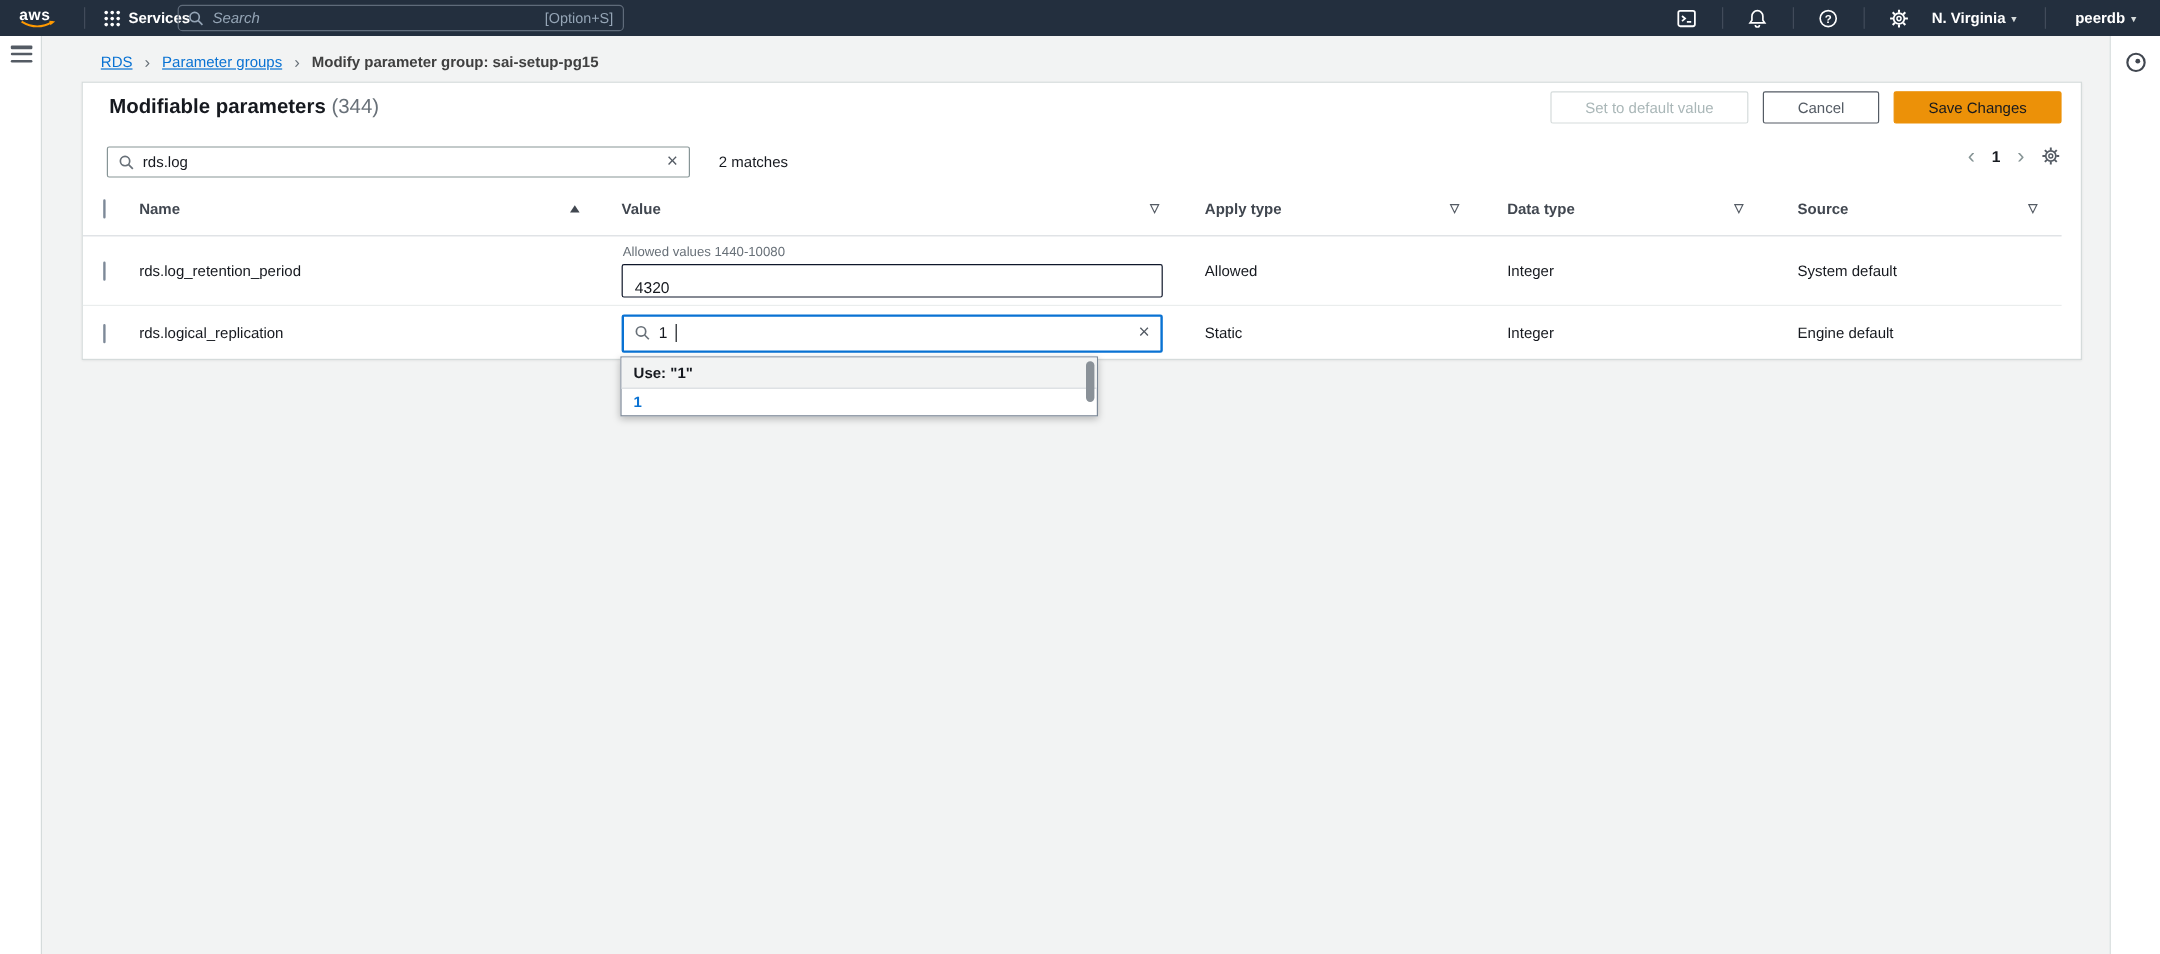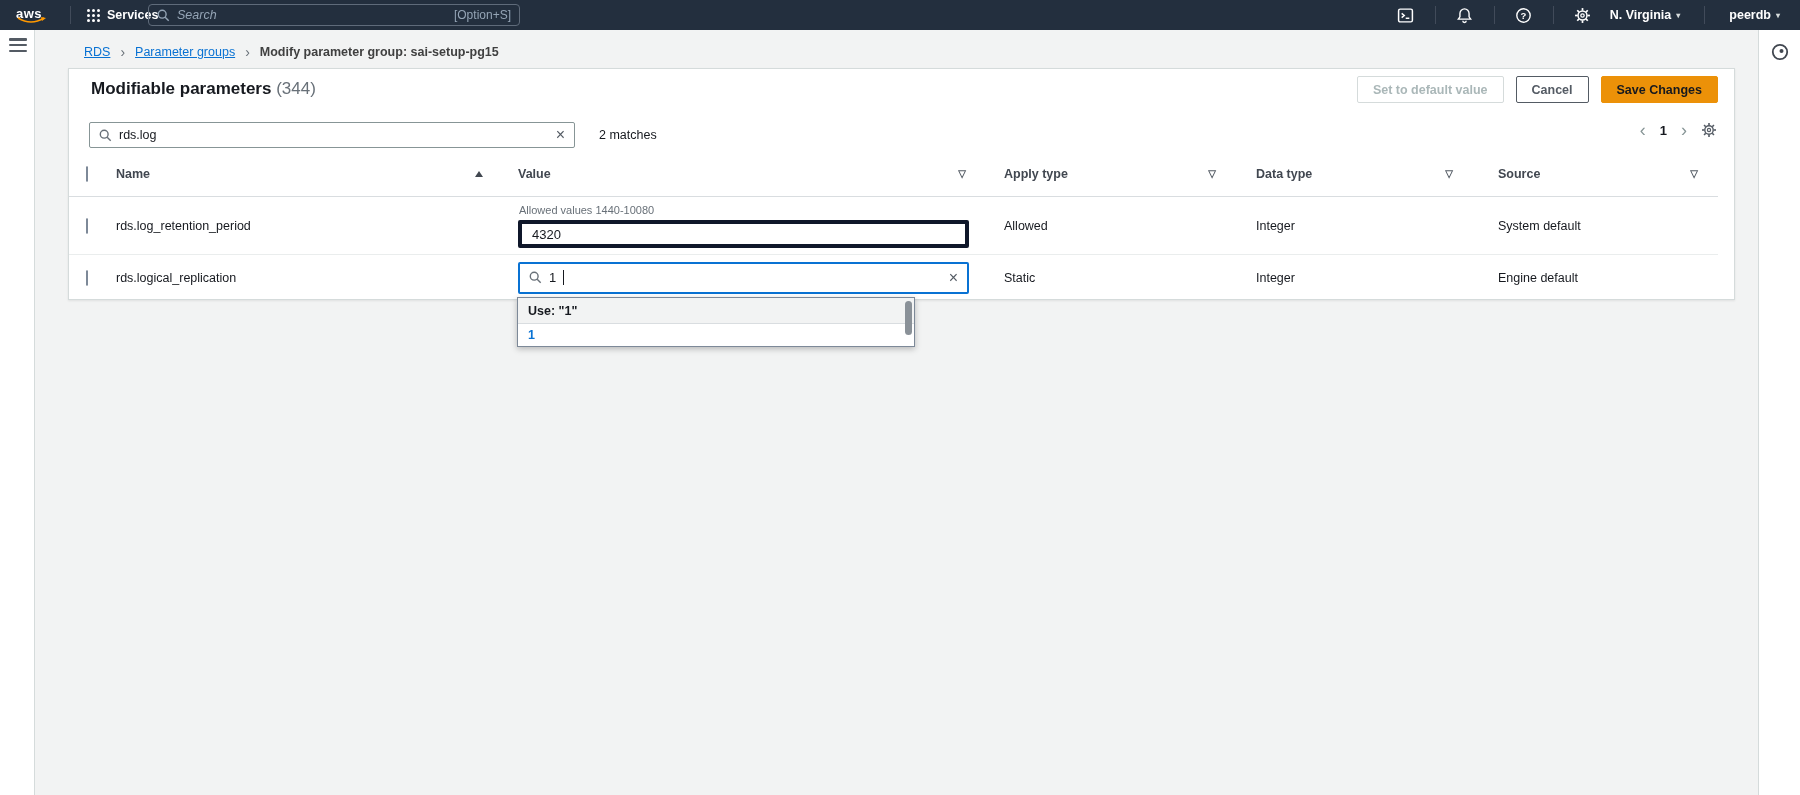--- a/index.html
+++ b/index.html
@@ -45,22 +45,22 @@
   .breadcrumb .sep { color:#687078; font-size:14px; }
   .breadcrumb .current { color:#404040; font-weight:700; }
 
   
   .card { position:absolute; left:68px; top:68px; width:1667px; height:232px; background:#fff;
           border:1px solid #d5dbdb; box-shadow:0 1px 2px rgba(0,0,0,0.08); }
   .card-head { position:absolute; left:0; top:0; right:0; height:46px; }
   .page-title { position:absolute; left:22px; top:10px; font-size:17px; font-weight:700; color:#16191f;text-align:right; }
   .page-title .count { font-weight:400; color:#687078; }
   .actions { position:absolute; right:16px; top:7px; display:flex; gap:12px; }
-  .btn { height:27px; padding:0 15px; font-family:"Liberation Sans",sans-serif; font-size:12.5px;
-         font-weight:700; border-radius:2px; background:#fff; border:1px solid #545b64; color:#545b64;
+  .btn { height:27px; padding:0 28px; font-family:"Liberation Sans",sans-serif; font-size:12.5px;
+         font-weight:400; border-radius:2px; background:#fff; border:1px solid #545b64; color:#545b64;
          cursor:pointer; }
   .btn.disabled { border-color:#d5dbdb; color:#aab7b8; cursor:default; }
   .btn.primary { background:#ec9108; border-color:#ec9108; color:#16191f; }
 
   
   .filter-input { position:absolute; left:20px; top:53px; width:486px; height:26px; background:#fff;
                   border:1px solid #879596; border-radius:2px; display:flex; align-items:center;
                   padding:0 9px; gap:7px; cursor:text; }
   .filter-input .val { flex:1; font-size:12.5px; color:#16191f; }
   .x-glyph { font-size:16px; color:#545b64; line-height:1; cursor:pointer; }
@@ -83,22 +83,22 @@
   .thead .c-data { display:flex; align-items:center; justify-content:space-between; padding-right:38px; }
   .thead .c-source { display:flex; align-items:center; justify-content:space-between; padding-right:20px; }
   .checkbox { width:13px; height:13px; border:1.5px solid #7d8998; border-radius:2px; background:#fff; cursor:pointer; }
   .sort-asc { width:0; height:0; border-left:4.5px solid transparent; border-right:4.5px solid transparent;
               border-bottom:6px solid #414750; cursor:pointer; }
   .filter-glyph { font-size:10px; color:#545b64; cursor:pointer; }
   .row1 { height:58px; border-bottom:1px solid #eaeded; font-size:12.5px; }
   .row2 { height:45px; font-size:12.5px; }
   .row1 .c-value { align-self:stretch; display:flex; flex-direction:column; justify-content:flex-start; padding-top:7px; }
   .constraint { font-size:11px; color:#687078; margin-left:1px; margin-bottom:4px; }
-  .val-input { width:451px; height:28px; border:4px solid #0f172a; border-radius:2px; background:#fff;
-               display:flex; align-items:center; padding:0 10px; font-size:13px; color:#16191f; cursor:text; }
+  .val-input { width:451px; height:28px; border:1px solid #0f172a; border-radius:2px; background:#fff;
+               display:flex; align-items:flex-end; padding:0 10px; font-size:13px; color:#16191f; cursor:text; }
   .val-search { width:451px; height:32px; border:2px solid #0972d3; border-radius:2px; background:#fff;
                 display:flex; align-items:center; padding:0 9px; gap:7px; font-size:13px; cursor:text; }
   .val-search .val { color:#16191f; }
   .text-caret { width:1px; height:15px; background:#16191f; }
   .val-search .x-glyph { margin-left:auto; }
 
   
   .dropdown { position:absolute; left:517px; top:297px; width:398px; background:#fff;
               border:1px solid #7d8998; box-shadow:0 2px 6px rgba(0,0,0,0.25); z-index:20; }
   .dd-use { height:26px; line-height:26px; padding-left:10px; background:#f2f3f3;

